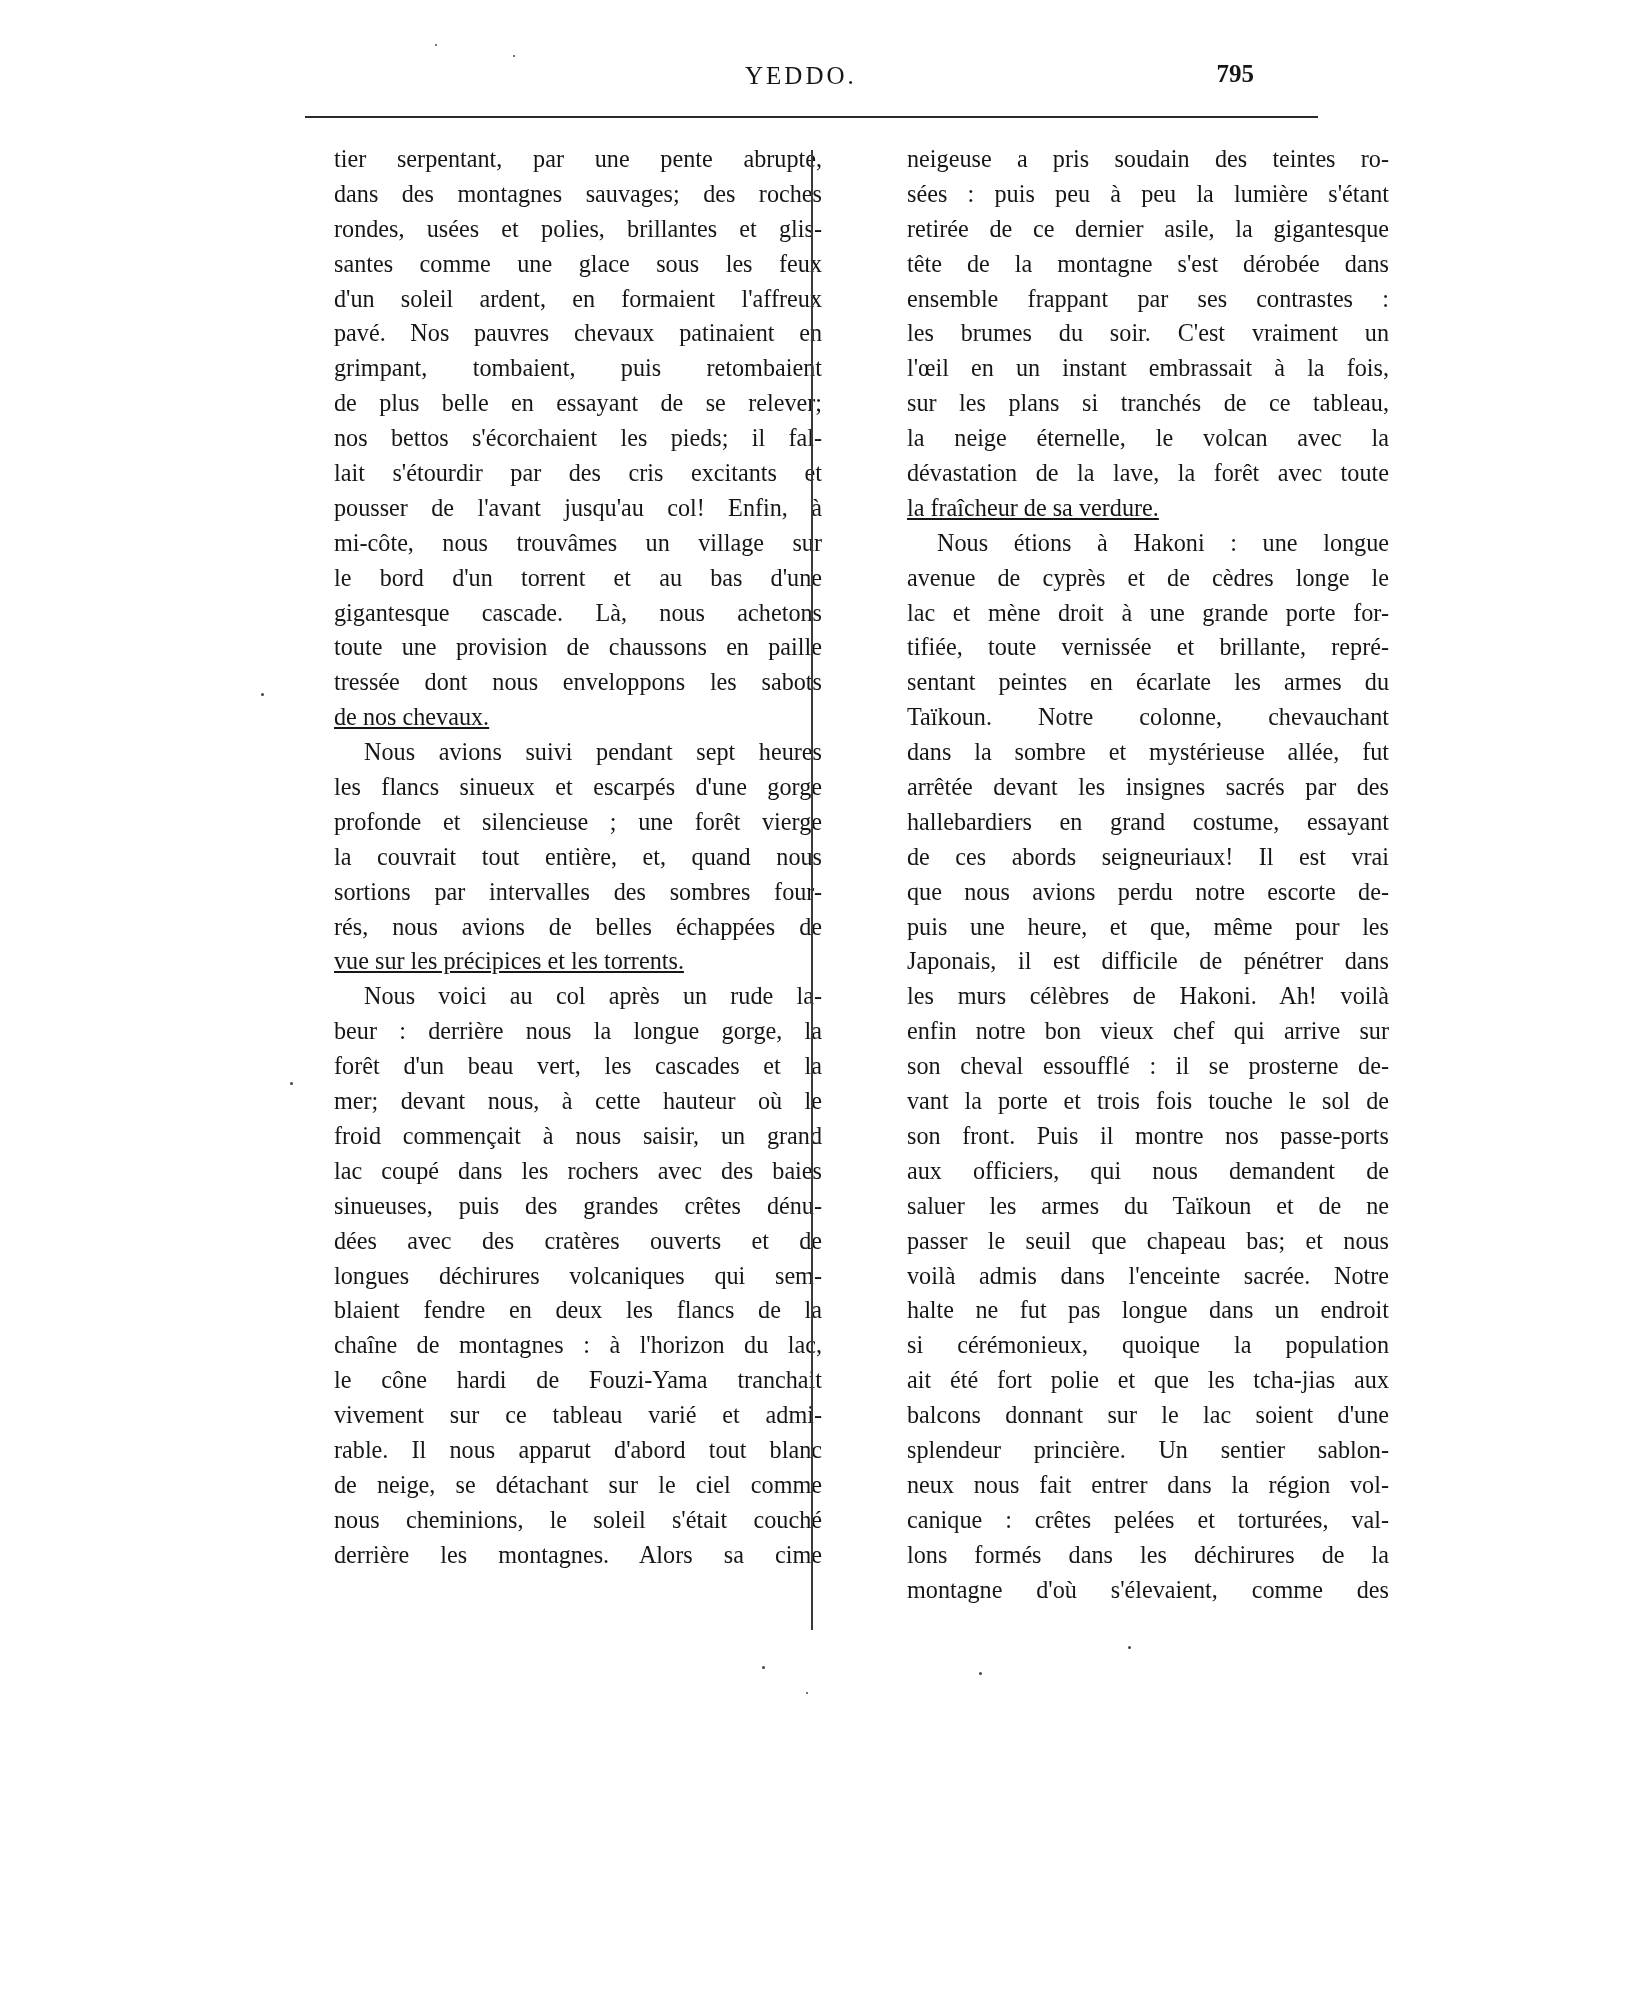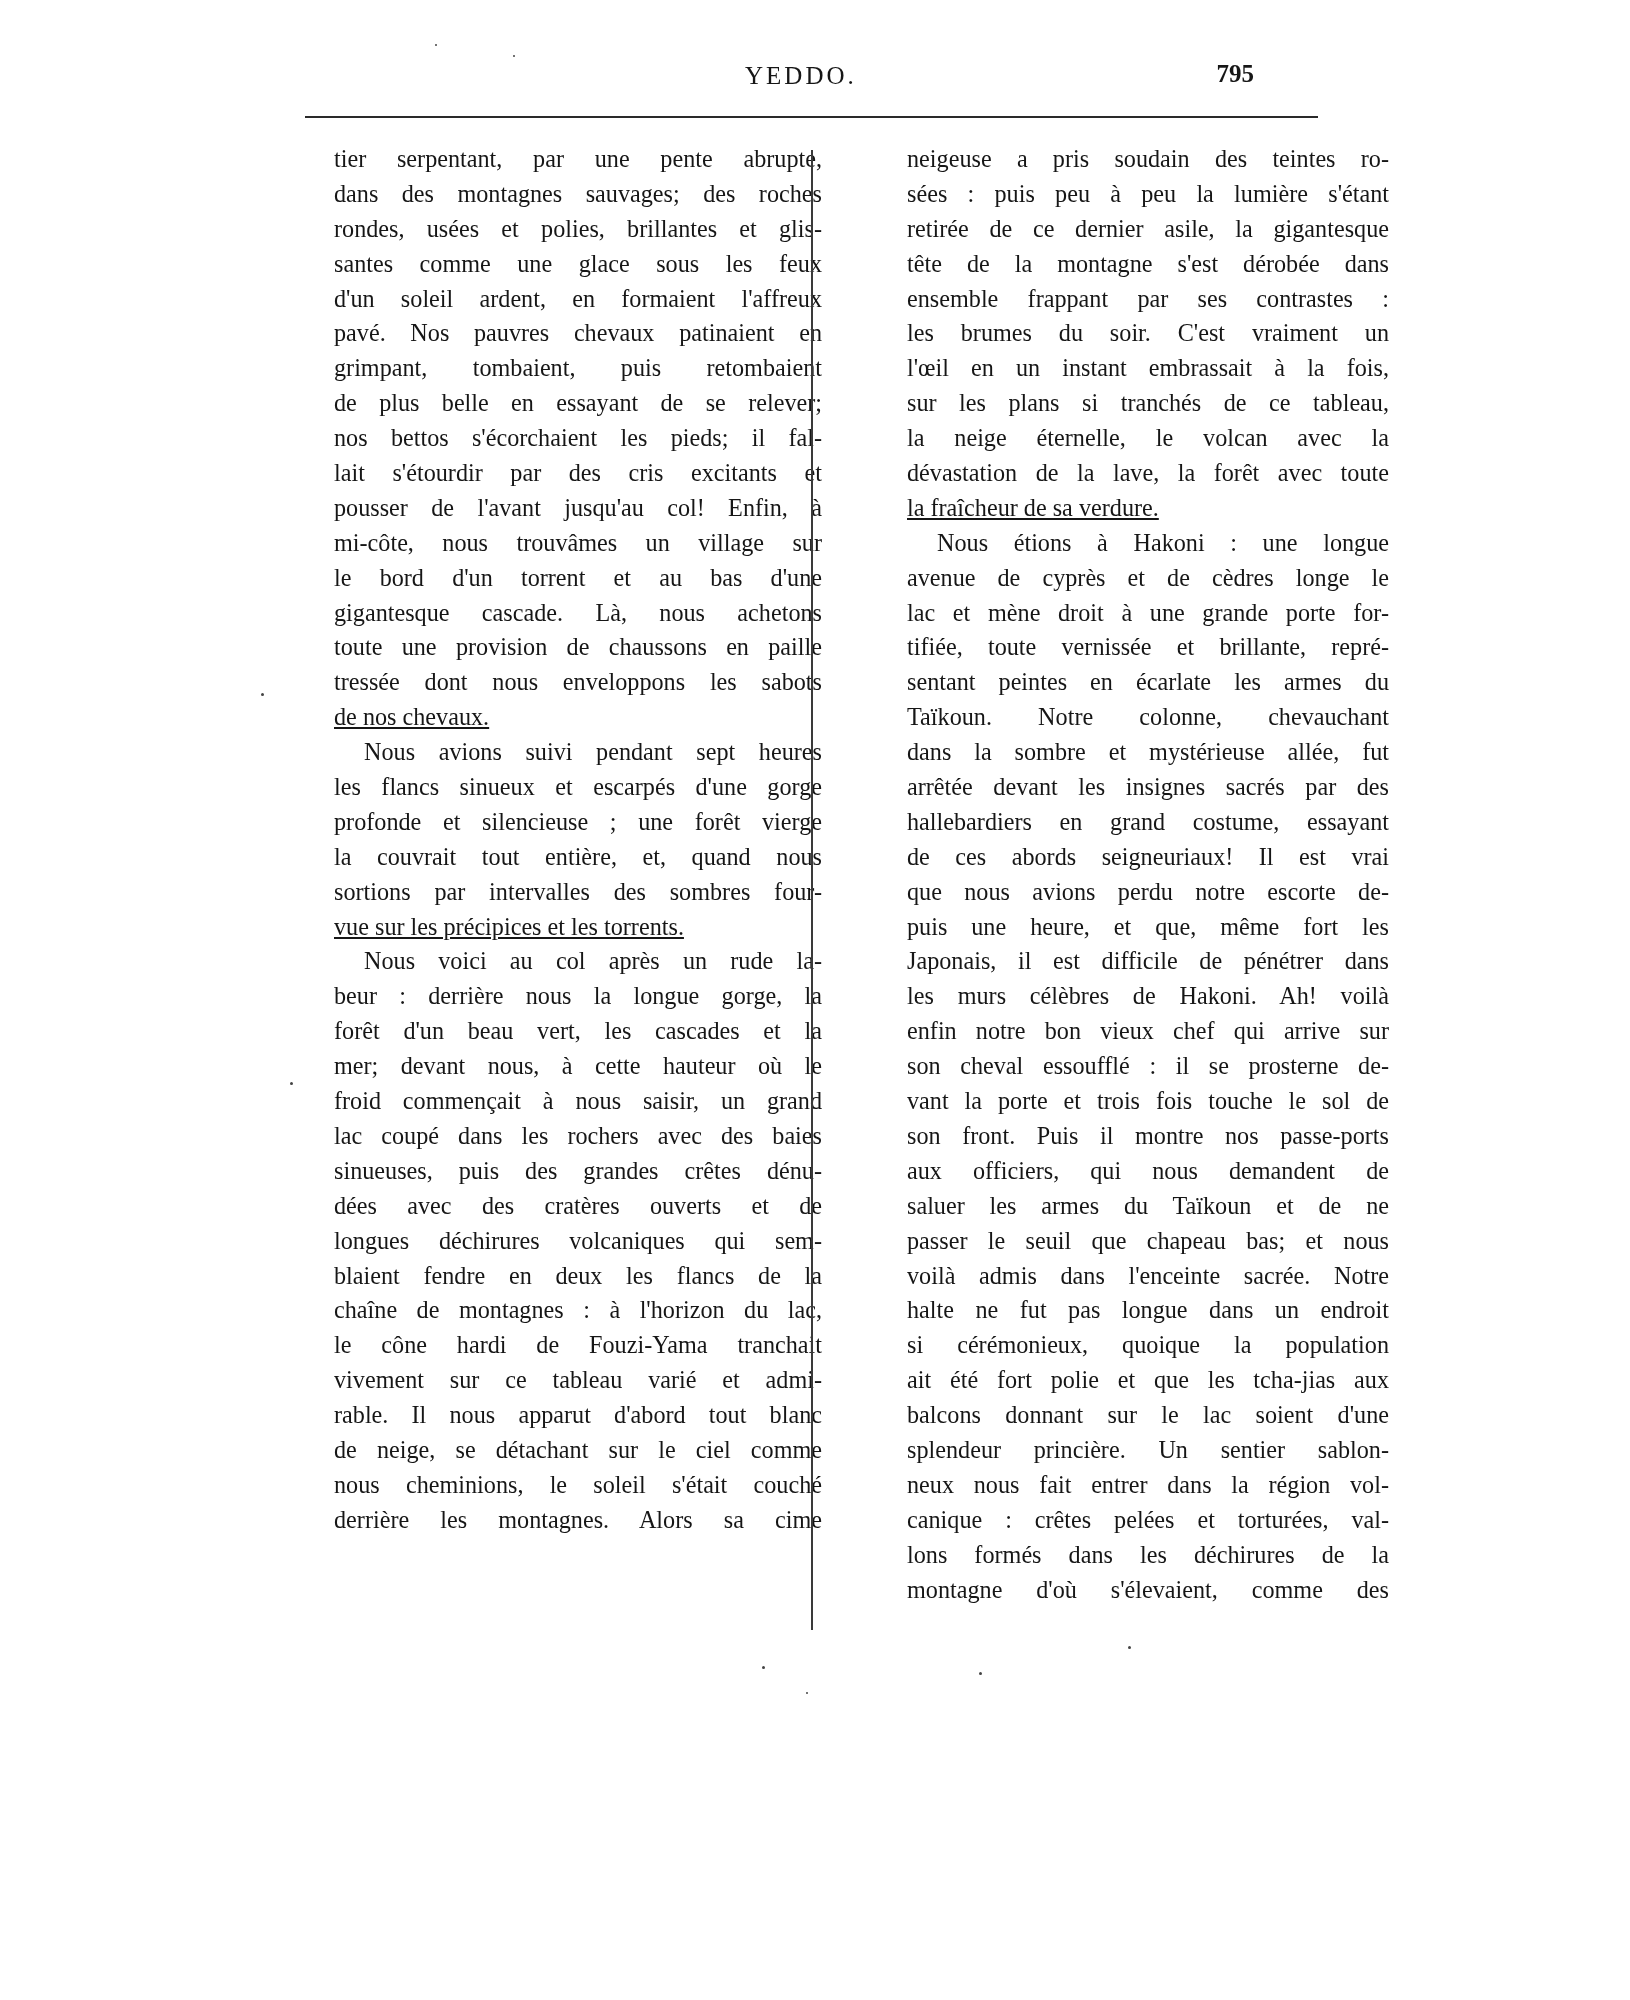--- a/index.html
+++ b/index.html
@@ -43,20 +43,21 @@
     <span class="line">le bord d'un torrent et au bas d'une</span>
     <span class="line">gigantesque cascade. Là, nous achetons</span>
     <span class="line">toute une provision de chaussons en paille</span>
     <span class="line">tressée dont nous enveloppons les sabots</span>
     <span class="line last">de nos chevaux.</span>
     <span class="line indent">Nous avions suivi pendant sept heures</span>
     <span class="line">les flancs sinueux et escarpés d'une gorge</span>
     <span class="line">profonde et silencieuse ; une forêt vierge</span>
     <span class="line">la couvrait tout entière, et, quand nous</span>
     <span class="line">sortions par intervalles des sombres four-</span>
+    <span class="line">rés, nous avions de belles échappées de</span>
     <span class="line last">vue sur les précipices et les torrents.</span>
     <span class="line indent">Nous voici au col après un rude la-</span>
     <span class="line">beur : derrière nous la longue gorge, la</span>
     <span class="line">forêt d'un beau vert, les cascades et la</span>
     <span class="line">mer; devant nous, à cette hauteur où le</span>
     <span class="line">froid commençait à nous saisir, un grand</span>
     <span class="line">lac coupé dans les rochers avec des baies</span>
     <span class="line">sinueuses, puis des grandes crêtes dénu-</span>
     <span class="line">dées avec des cratères ouverts et de</span>
     <span class="line">longues déchirures volcaniques qui sem-</span>
@@ -86,21 +87,21 @@
     <span class="line">avenue de cyprès et de cèdres longe le</span>
     <span class="line">lac et mène droit à une grande porte for-</span>
     <span class="line">tifiée, toute vernissée et brillante, repré-</span>
     <span class="line">sentant peintes en écarlate les armes du</span>
     <span class="line">Taïkoun. Notre colonne, chevauchant</span>
     <span class="line">dans la sombre et mystérieuse allée, fut</span>
     <span class="line">arrêtée devant les insignes sacrés par des</span>
     <span class="line">hallebardiers en grand costume, essayant</span>
     <span class="line">de ces abords seigneuriaux! Il est vrai</span>
     <span class="line">que nous avions perdu notre escorte de-</span>
-    <span class="line">puis une heure, et que, même fort les</span>
+    <span class="line">puis une heure, et que, même pour les</span>
     <span class="line">Japonais, il est difficile de pénétrer dans</span>
     <span class="line">les murs célèbres de Hakoni. Ah! voilà</span>
     <span class="line">enfin notre bon vieux chef qui arrive sur</span>
     <span class="line">son cheval essoufflé : il se prosterne de-</span>
     <span class="line">vant la porte et trois fois touche le sol de</span>
     <span class="line">son front. Puis il montre nos passe-ports</span>
     <span class="line">aux officiers, qui nous demandent de</span>
     <span class="line">saluer les armes du Taïkoun et de ne</span>
     <span class="line">passer le seuil que chapeau bas; et nous</span>
     <span class="line">voilà admis dans l'enceinte sacrée. Notre</span>

